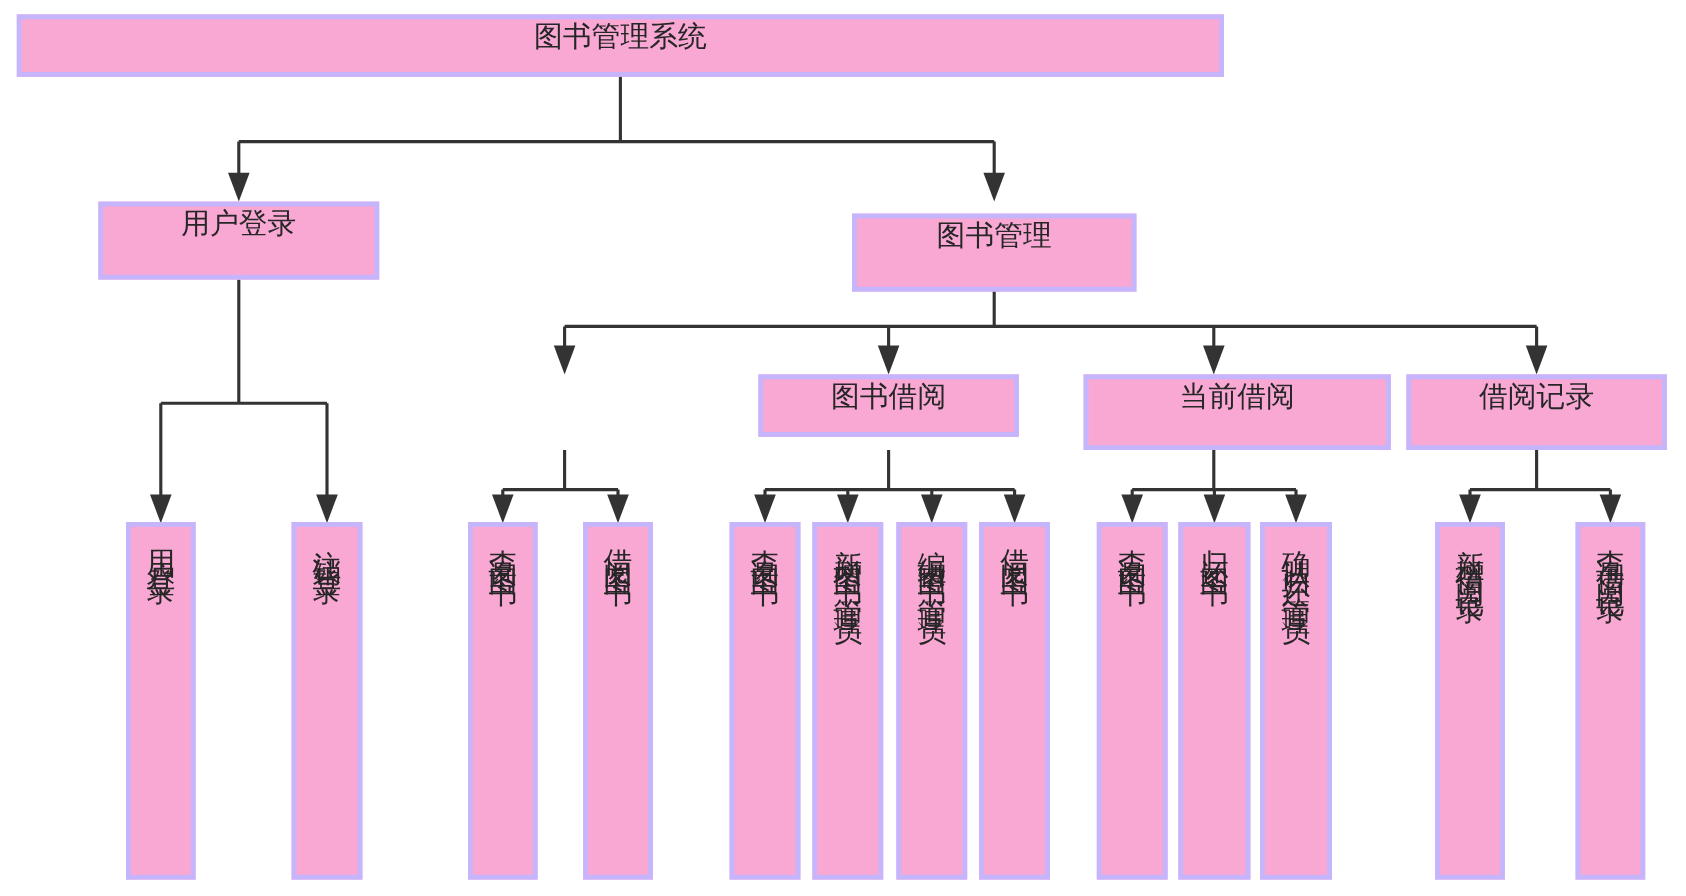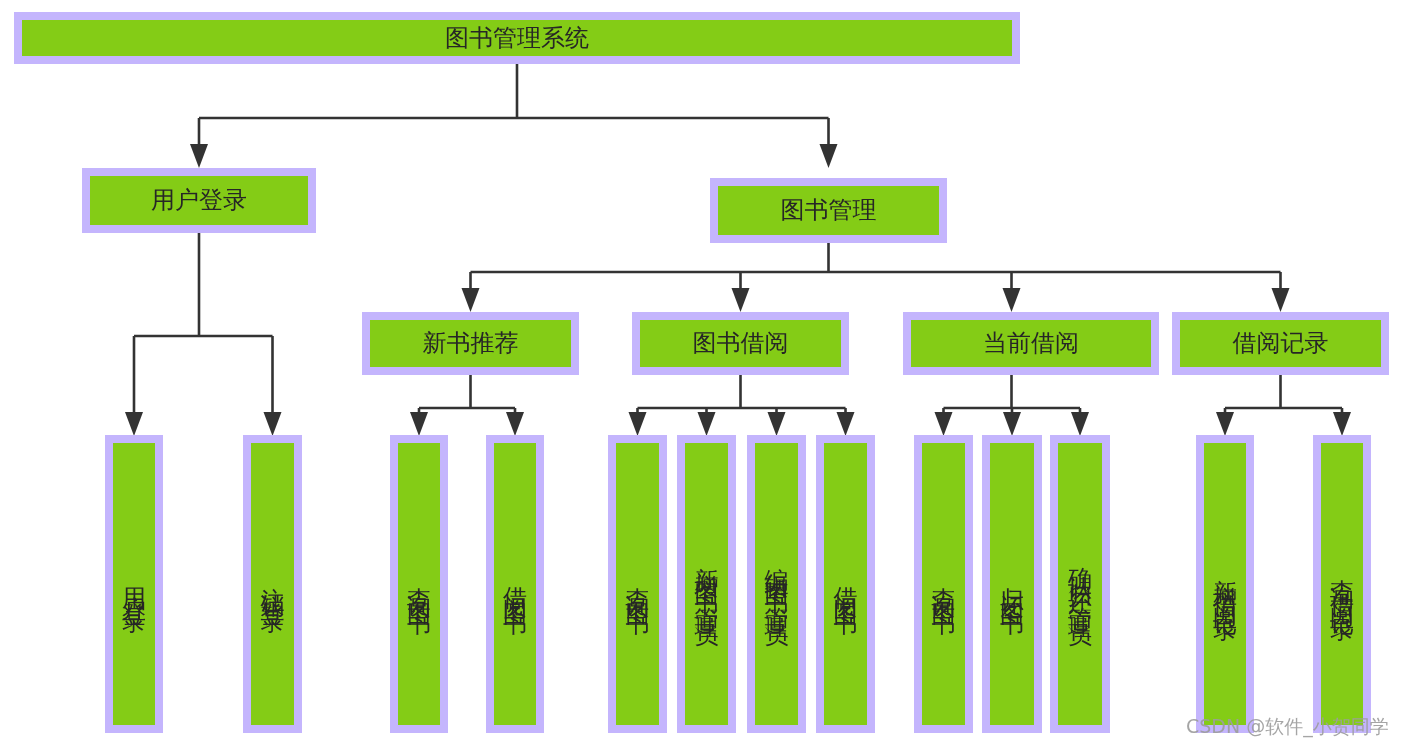--- a/index.html
+++ b/index.html
@@ -17,24 +17,23 @@
   }
   .connectors {
     position: absolute;
     left: 0;
     top: 0;
     pointer-events: none;
   }
   .node {
     position: absolute;
     box-sizing: border-box;
-    border: 8px solid #c4b5fd;
-    background: #84cc16;
+    border: 4px solid #c4b5fd;
+    background: #f9a8d4;
     display: flex;
-    align-items: center;
     justify-content: center;
     color: #262626;
     font-size: 24px;
     line-height: 1.2;
     white-space: nowrap;
     z-index: 2;
   }
   .leaf {
     top: 435px;
     height: 298px;
@@ -99,24 +98,21 @@
     <span>图书管理系统</span>
   </div>
 
   <div class="node" style="left:82px; top:168px; width:234px; height:65px;">
     <span>用户登录</span>
   </div>
   <div class="node" style="left:710px; top:178px; width:237px; height:65px;">
     <span>图书管理</span>
   </div>
 
-  <div class="node" style="left:362px; top:312px; width:217px; height:63px;">
-    <span>新书推荐</span>
-  </div>
-  <div class="node" style="left:632px; top:312px; width:217px; height:63px;">
+  <div class="node" style="left:632px; top:312px; width:217px; height:52px;">
     <span>图书借阅</span>
   </div>
   <div class="node" style="left:903px; top:312px; width:256px; height:63px;">
     <span>当前借阅</span>
   </div>
   <div class="node" style="left:1172px; top:312px; width:217px; height:63px;">
     <span>借阅记录</span>
   </div>
 
   <div class="node leaf" style="left:105px; width:58px;">
@@ -156,15 +152,14 @@
     <span class="vtext">确认归还（管理员）</span>
   </div>
 
   <div class="node leaf" style="left:1196px; width:58px;">
     <span class="vtext">新增借阅记录</span>
   </div>
   <div class="node leaf" style="left:1313px; width:58px;">
     <span class="vtext">查询借阅记录</span>
   </div>
 
-  <div class="watermark">CSDN @软件_小贺同学</div>
 
 </div>
 
 </body></html>

